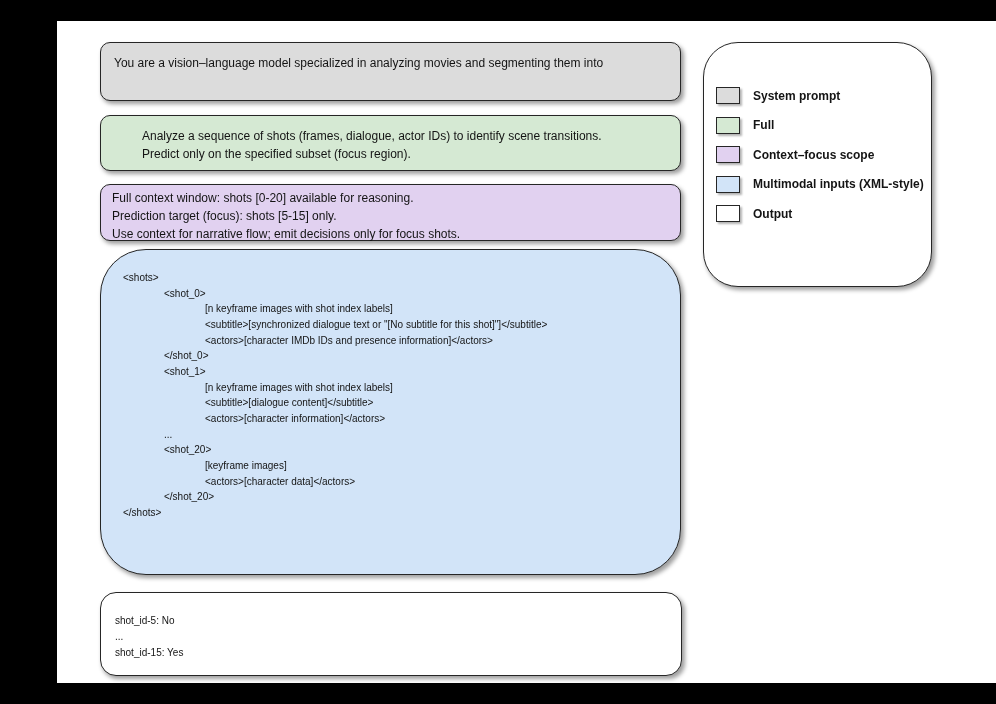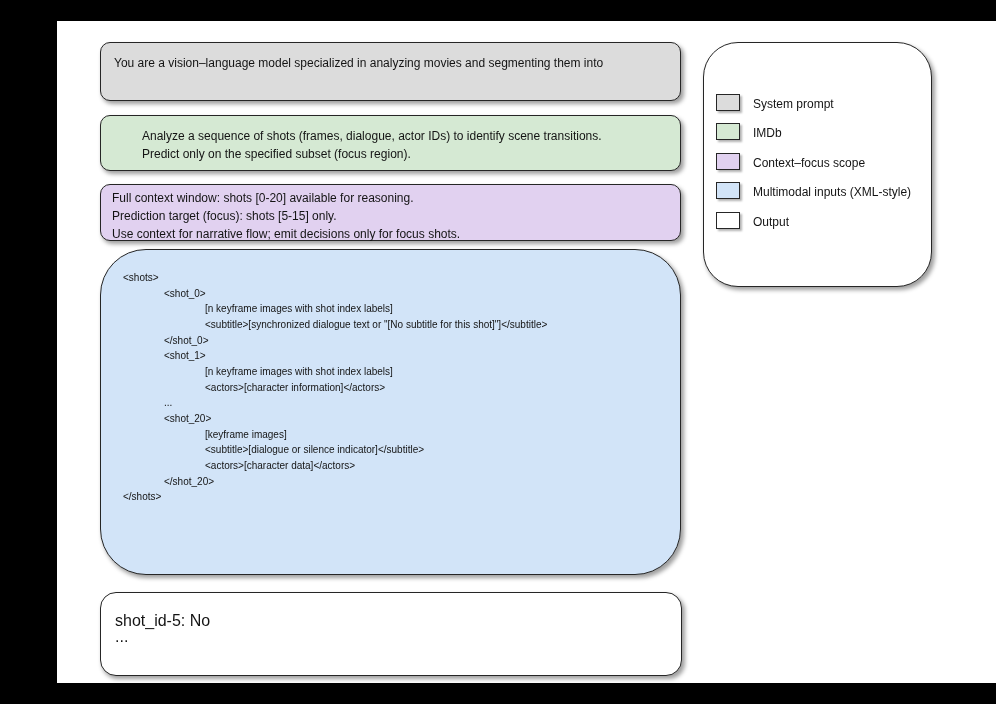--- a/index.html
+++ b/index.html
@@ -22,24 +22,24 @@
   .pad-task{padding:11px 13px 0 13px;}
   .pad-ctx {padding:4px 11px 0 11px;}
   .txt-line{white-space:nowrap;}
 
   .code{padding:20px 10px 0 22px;font-size:10px;line-height:15.65px;}
   .code-line{white-space:nowrap;}
   .ind0{padding-left:0;}
   .ind1{padding-left:41px;}
   .ind2{padding-left:82px;}
 
-  .out-text{padding:20px 14px 0 14px;font-size:16px;line-height:16px;}
+  .out-text{padding:20px 14px 0 14px;font-size:10px;line-height:16px;}
 
   .legend-rows{padding-top:38px;}
-  .legend-row{height:29.5px;display:flex;align-items:flex-end;}
+  .legend-row{height:29.5px;display:flex;align-items:center;font-weight:bold;}
   .legend-swatch{width:24px;height:17px;margin-left:12px;box-sizing:border-box;
                  border:1.3px solid #262626;box-shadow:1.5px 2px 2px rgba(0,0,0,0.3);
                  flex:none;}
   .legend-label{margin-left:13px;font-size:12px;white-space:nowrap;}
 </style>
 </head>
 <body>
 
 <div class="stage">
   <div class="canvas">
@@ -68,53 +68,55 @@
         </div>
     </div>
 
     <div class="box box-mm" id="box-mm" style="background: rgb(210, 228, 248);">
       <div class="code">
 
       <div class="code-line ind0">&lt;shots&gt;</div>
           <div class="code-line ind1">&lt;shot_0&gt;</div>
           <div class="code-line ind2">[n keyframe images with shot index labels]</div>
           <div class="code-line ind2">&lt;subtitle&gt;[synchronized dialogue text or "[No subtitle for this shot]"]&lt;/subtitle&gt;</div>
+          <div class="code-line ind2">&lt;actors&gt;[character IMDb IDs and presence information]&lt;/actors&gt;</div>
           <div class="code-line ind1">&lt;/shot_0&gt;</div>
           <div class="code-line ind1">&lt;shot_1&gt;</div>
           <div class="code-line ind2">[n keyframe images with shot index labels]</div>
+          <div class="code-line ind2">&lt;subtitle&gt;[dialogue content]&lt;/subtitle&gt;</div>
           <div class="code-line ind2">&lt;actors&gt;[character information]&lt;/actors&gt;</div>
           <div class="code-line ind1">...</div>
           <div class="code-line ind1">&lt;shot_20&gt;</div>
           <div class="code-line ind2">[keyframe images]</div>
-          <div class="code-line ind2">&lt;subtitle&gt;[dialogue or silence indicator]&lt;/subtitle&gt;</div>
           <div class="code-line ind2">&lt;actors&gt;[character data]&lt;/actors&gt;</div>
           <div class="code-line ind1">&lt;/shot_20&gt;</div>
           <div class="code-line ind0">&lt;/shots&gt;</div>
         </div>
     </div>
 
     <div class="box box-out" id="box-out" style="background: rgb(255, 255, 255);">
       <div class="out-text">
 
       <div class="txt-line">shot_id-5: No</div>
           <div class="txt-line">...</div>
+          <div class="txt-line">shot_id-15: Yes</div>
         </div>
     </div>
 
     <div class="box box-legend">
       <div class="legend-rows">
 
           <div class="legend-row">
             <span class="legend-swatch" style="background: rgb(220, 220, 220);"></span>
             <span class="legend-label">System prompt</span>
           </div>
 
           <div class="legend-row">
             <span class="legend-swatch" style="background: rgb(213, 233, 211);"></span>
-            <span class="legend-label">IMDb</span>
+            <span class="legend-label">Full</span>
           </div>
 
           <div class="legend-row">
             <span class="legend-swatch" style="background: rgb(225, 209, 240);"></span>
             <span class="legend-label">Context–focus scope</span>
           </div>
 
           <div class="legend-row">
             <span class="legend-swatch" style="background: rgb(210, 228, 248);"></span>
             <span class="legend-label">Multimodal inputs (XML-style)</span>

